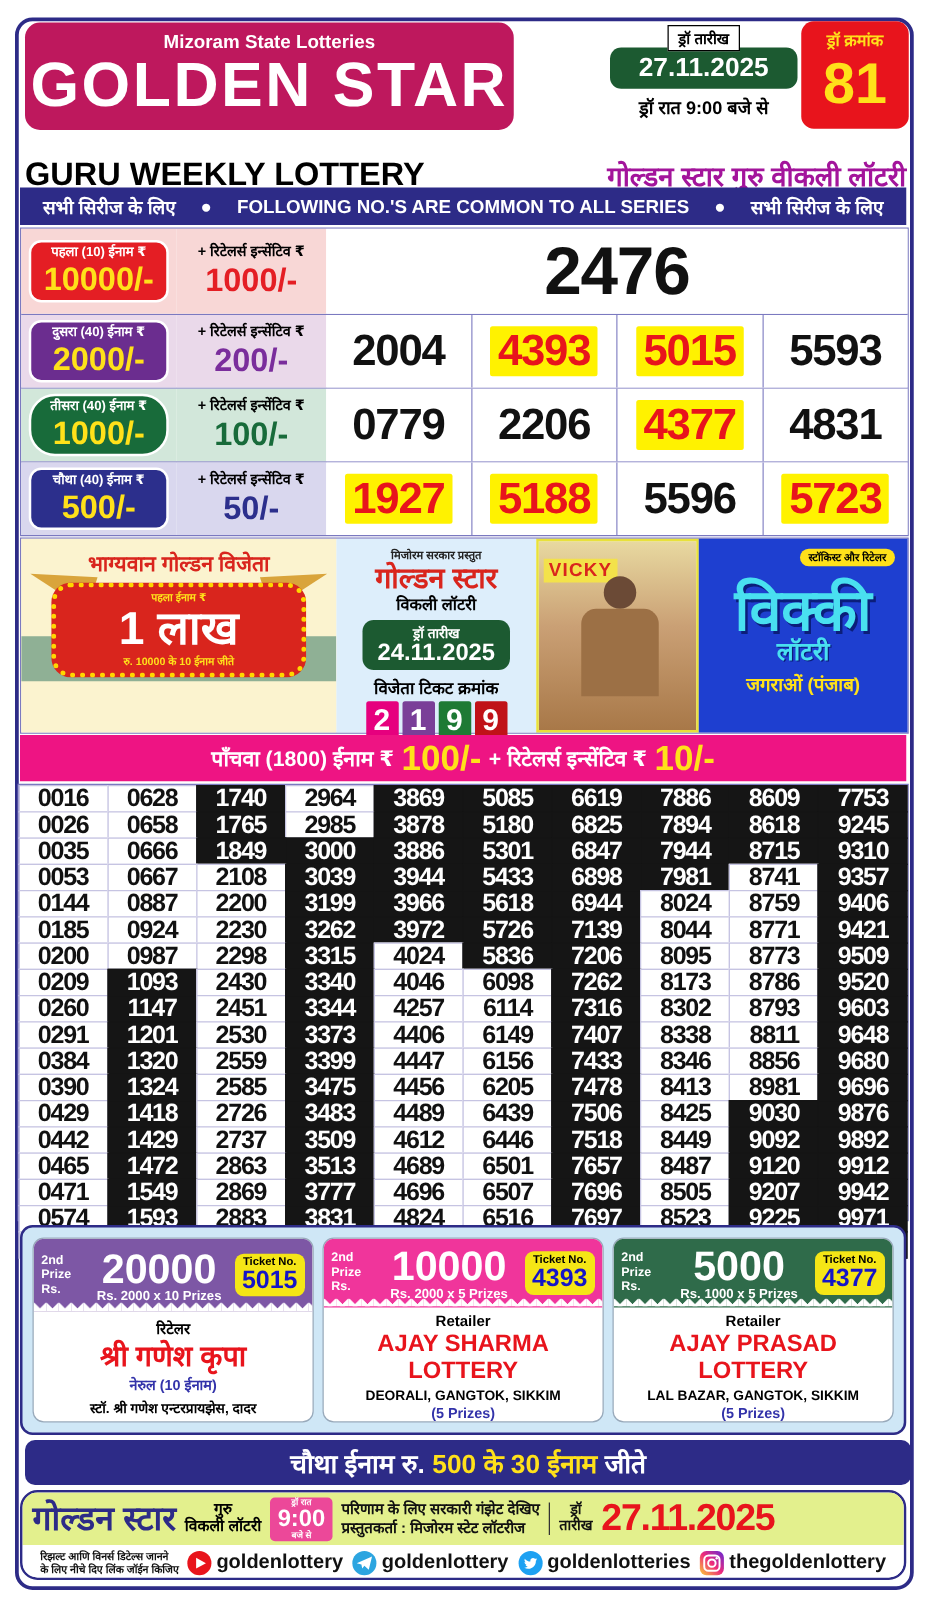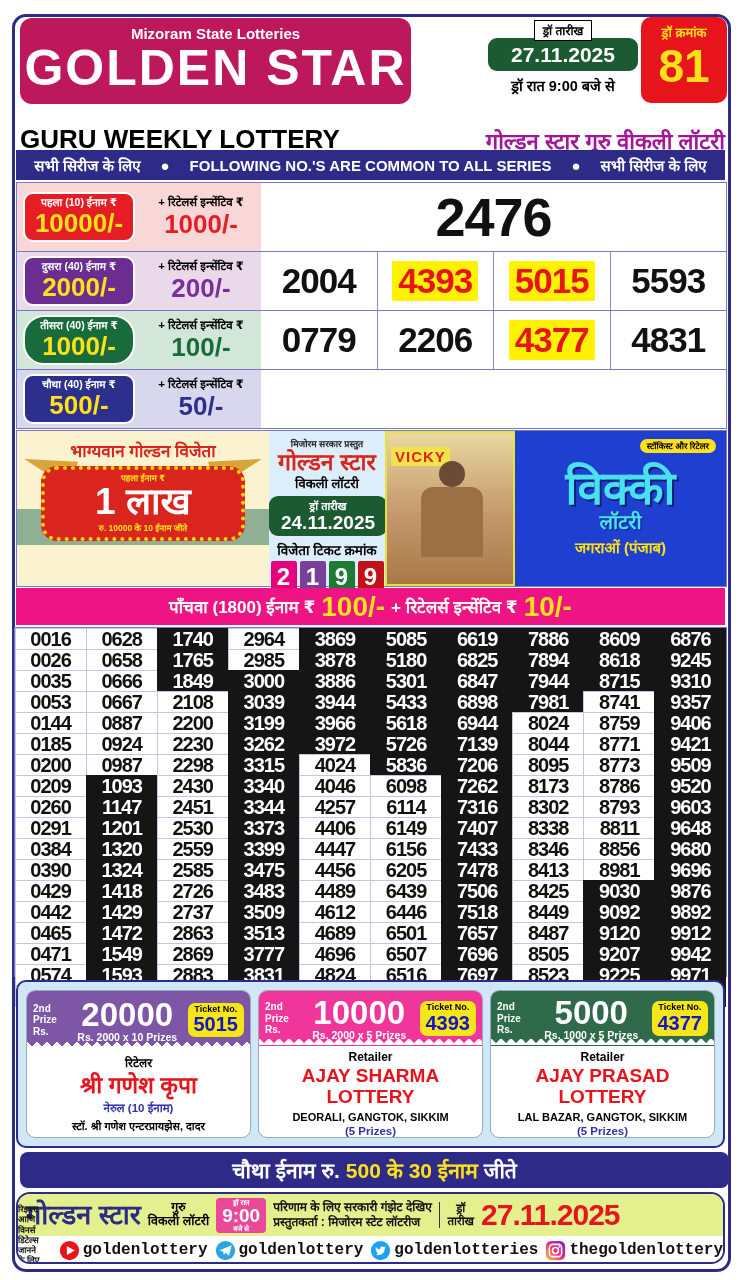--- a/index.html
+++ b/index.html
@@ -47,21 +47,21 @@
   .banner{left:16px;top:430px;width:709px;height:155px;display:flex;border:1px solid #7b79c0;}
   .ban-left{width:252px;background:#fbf3cf;position:relative;text-align:center;overflow:hidden;}
   .greenband{position:absolute;left:0;top:78px;width:100%;height:36px;background:#8fb095;}
   .ban-left .t{position:relative;color:#d9251d;font-size:17px;font-weight:700;margin:10px 40px 0;line-height:1.25;}
   .badge1{position:relative;margin:4px auto 0;width:196px;background:#d9251d;border:4px dotted #ffd700;border-radius:16px;padding:2px 0 4px;}
   .badge1 .tt{color:#ffe11a;font-size:8.5px;font-weight:bold;display:block;}
   .badge1 .mm{color:#fff;font-size:37px;font-weight:800;display:block;line-height:1.05;}
   .trumpet{position:absolute;width:0;height:0;border-style:solid;}
   .tr-l{left:6px;top:22px;border-width:14px 52px 14px 0;border-color:transparent #d9a43b transparent transparent;transform:rotate(18deg);}
   .tr-r{right:6px;top:22px;border-width:14px 0 14px 52px;border-color:transparent transparent transparent #d9a43b;transform:rotate(-18deg);}
-  .ban-mid{width:116px;background:#ddeefb;text-align:center;padding-top:6px;}
+  .ban-mid{width:160px;background:#ddeefb;text-align:center;padding-top:6px;}
   .ban-mid .pres{font-size:9px;font-weight:bold;color:#222;}
   .ban-mid .gt{font-size:23px;font-weight:800;color:#d9251d;line-height:1.05;}
   .ban-mid .wk{font-size:13px;font-weight:800;color:#000;}
   .ban-mid .gbox{margin:4px auto 0;width:118px;background:#1c5a31;border-radius:9px;color:#fff;padding:2px 0 3px;}
   .ban-mid .gbox .l{font-size:11px;font-weight:bold;display:block;}
   .ban-mid .gbox .d{font-size:19px;font-weight:800;display:block;line-height:1.05;}
   .ban-mid .tl{font-size:13.5px;font-weight:800;color:#000;margin-top:5px;}
   .digits{display:flex;justify-content:center;gap:3px;margin-top:2px;}
   .digit{width:26px;height:32px;color:#fff;font-size:24px;font-weight:800;display:flex;align-items:center;justify-content:center;border-radius:2px;}
   .ban-photo{width:130px;background:linear-gradient(180deg,#e8d9a0 0%,#caa075 45%,#a87848 100%);position:relative;border:2px solid #e8e13a;box-sizing:border-box;}
@@ -114,21 +114,21 @@
   .fbrand-sub{font-size:12.5px;font-weight:800;color:#000;line-height:1.1;text-align:center;}
   .ftime{background:#ec4899;color:#fff;border-radius:4px;text-align:center;padding:1px 6px;line-height:1;}
   .ftime .s{font-size:7px;font-weight:bold;display:block;}
   .ftime .b{font-size:19px;font-weight:800;display:block;}
   .fnotes{font-size:12px;font-weight:800;color:#111;line-height:1.25;}
   .fdiv{width:1.5px;height:26px;background:#333;}
   .fdate-l{font-size:11.5px;font-weight:800;color:#111;line-height:1.15;text-align:center;}
   .fdate{font-size:30px;font-weight:800;color:#e8141c;line-height:1;letter-spacing:-1px;}
   .foot-bot{height:28px;background:#fff;display:flex;align-items:center;justify-content:center;gap:6px;}
   .joinnote{font-size:8.5px;font-weight:bold;color:#111;line-height:1.2;}
-  .social{display:flex;align-items:center;gap:3px;cursor:pointer;font-family:Liberation Mono, monospace;}
+  .social{display:flex;align-items:center;gap:3px;cursor:pointer;}
   .social .h{font-size:16px;font-weight:800;color:#111;}
   .sicon{width:21px;height:21px;display:inline-flex;}
 </style>
 </head>
 <body>
 
 <div class="abs frame"></div>
 
 <div class="abs hdrbox">
   <div class="org">Mizoram State Lotteries</div>
@@ -230,20 +230,34 @@
     <div class="prow" style="height: 58px;">
       <div class="plab" style="background: rgb(217, 215, 238);">
         <div class="pbox" style="background: rgb(44, 47, 140);">
           <span class="s">चौथा (40) ईनाम ₹</span>
           <span class="a">500/-</span>
         </div>
       </div>
       <div class="pinc" style="background: rgb(217, 215, 238);">
         <span class="s">+ रिटेलर्स इन्सेंटिव ₹</span>
         <span class="a" style="color: rgb(44, 47, 140);">50/-</span>
+      </div>
+      <div class="pnums">
+        <div class="pnum">
+          <span class="v hl">1927</span>
+        </div>
+        <div class="pnum">
+          <span class="v hl">5188</span>
+        </div>
+        <div class="pnum">
+          <span class="v">5596</span>
+        </div>
+        <div class="pnum">
+          <span class="v hl">5723</span>
+        </div>
       </div>
     </div>
   </div>
 
 <div class="abs banner">
   <div class="ban-left">
     <div class="greenband"></div>
     <div class="trumpet tr-l"></div>
     <div class="trumpet tr-r"></div>
     <div class="t">भाग्यवान गोल्डन विजेता</div>
@@ -292,21 +306,21 @@
 <div class="abs ngrid">
     <div class="ncell">0016</div>
     <div class="ncell">0628</div>
     <div class="ncell blk">1740</div>
     <div class="ncell">2964</div>
     <div class="ncell blk">3869</div>
     <div class="ncell blk">5085</div>
     <div class="ncell blk">6619</div>
     <div class="ncell blk">7886</div>
     <div class="ncell blk">8609</div>
-    <div class="ncell blk">6876</div>
+    <div class="ncell blk">7753</div>
     <div class="ncell">0026</div>
     <div class="ncell">0658</div>
     <div class="ncell blk">1765</div>
     <div class="ncell">2985</div>
     <div class="ncell blk">3878</div>
     <div class="ncell blk">5180</div>
     <div class="ncell blk">6825</div>
     <div class="ncell blk">7894</div>
     <div class="ncell blk">8618</div>
     <div class="ncell blk">9245</div>

